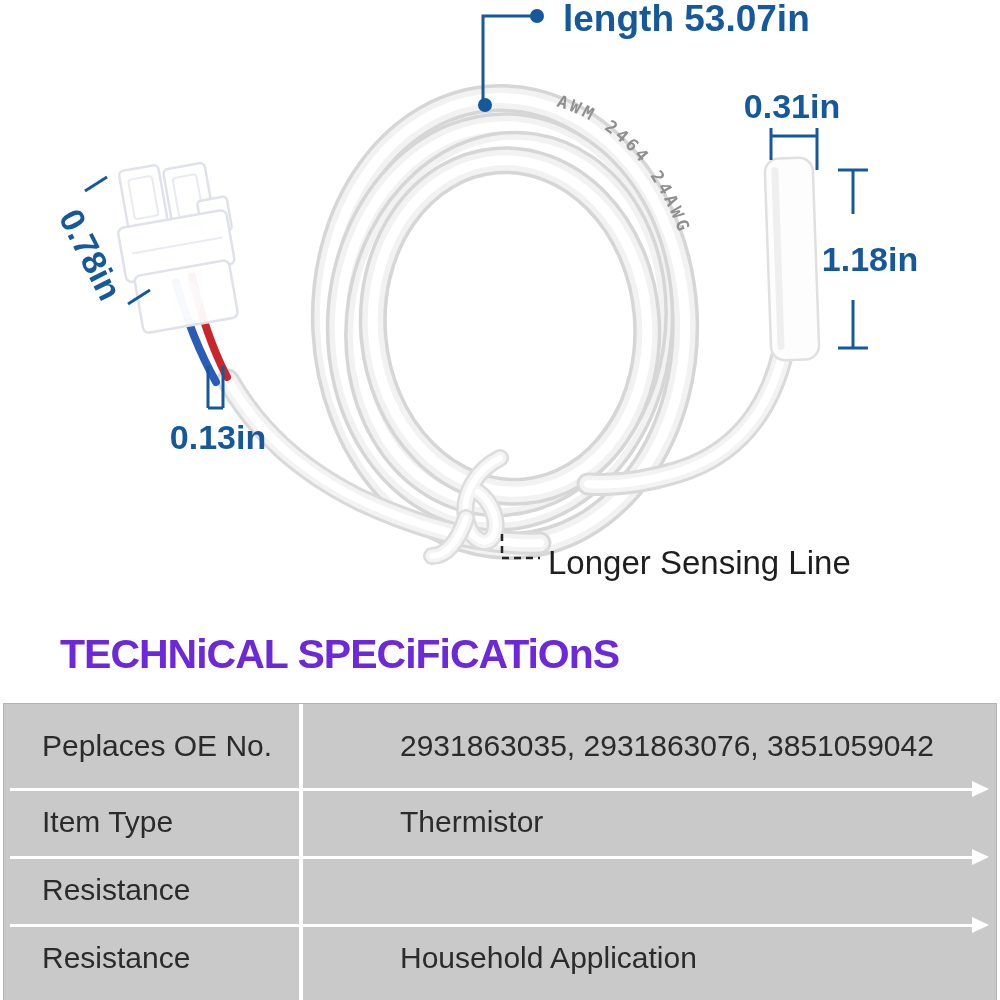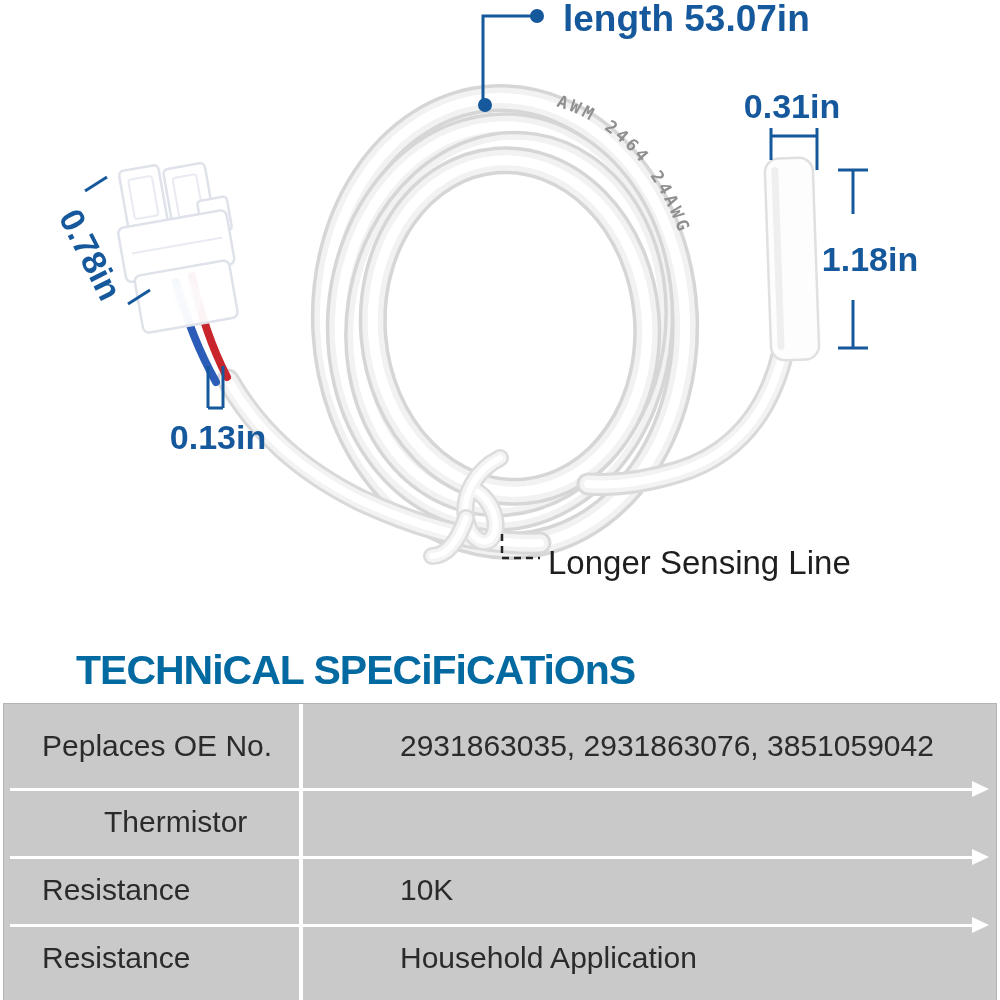--- a/index.html
+++ b/index.html
@@ -35,22 +35,22 @@
 
   .ann{stroke:var(--blue);stroke-width:3;fill:none}
   .dot{fill:var(--blue);stroke:none}
   .ann-text{fill:var(--blue);font-weight:700;font-size:34px;font-family:"Liberation Sans",sans-serif}
   .ann-text.big{font-size:37px}
   .print{fill:#8f8f8f;font-size:17px;letter-spacing:3px;font-weight:700;font-family:"DejaVu Sans Mono",monospace}
   .pointer{stroke:#242424;stroke-width:2.5;stroke-dasharray:7 5;fill:none}
   .callout-text{fill:var(--ink);font-size:33px;font-family:"Liberation Sans",sans-serif}
 
   .heading{
-    position:absolute;left:60px;top:631px;margin:16px;
-    font-size:41px;font-weight:800;letter-spacing:-1px;color:#0369a1;text-align:center;
+    position:absolute;left:60px;top:631px;margin:0;
+    font-size:41px;font-weight:800;letter-spacing:-1px;color:#6d28d9;text-align:center;
   }
 
   .spec-table{
     position:absolute;left:3px;top:703px;width:994px;height:374px;box-sizing:border-box;
     background:var(--table-bg);
     border:1px solid #b3b3b3;border-bottom:4px solid #4c4c4c;
     font-size:30px;color:#2b2b2b;
   }
   .spec-row{display:flex;align-items:center}
   .spec-row.r1{height:84px}
@@ -174,25 +174,25 @@
 <h1 class="heading">TECHNiCAL SPECiFiCATiOnS</h1>
 
 <div class="spec-table">
   <div class="col-divider"></div>
 
   <div class="spec-row r1">
     <div class="spec-label">Peplaces OE No.</div>
     <div class="spec-value">2931863035, 2931863076, 3851059042</div>
   </div>
   <div class="spec-row r2">
+    <div class="spec-label">Item Type</div>
     <div class="spec-value">Thermistor</div>
   </div>
   <div class="spec-row r3">
     <div class="spec-label">Resistance</div>
-    <div class="spec-value">10K</div>
   </div>
   <div class="spec-row r4">
     <div class="spec-label">Resistance</div>
     <div class="spec-value">Household Application</div>
   </div>
 
   <div class="row-sep sep1"></div>
   <div class="row-sep sep2"></div>
   <div class="row-sep sep3"></div>
 </div>

